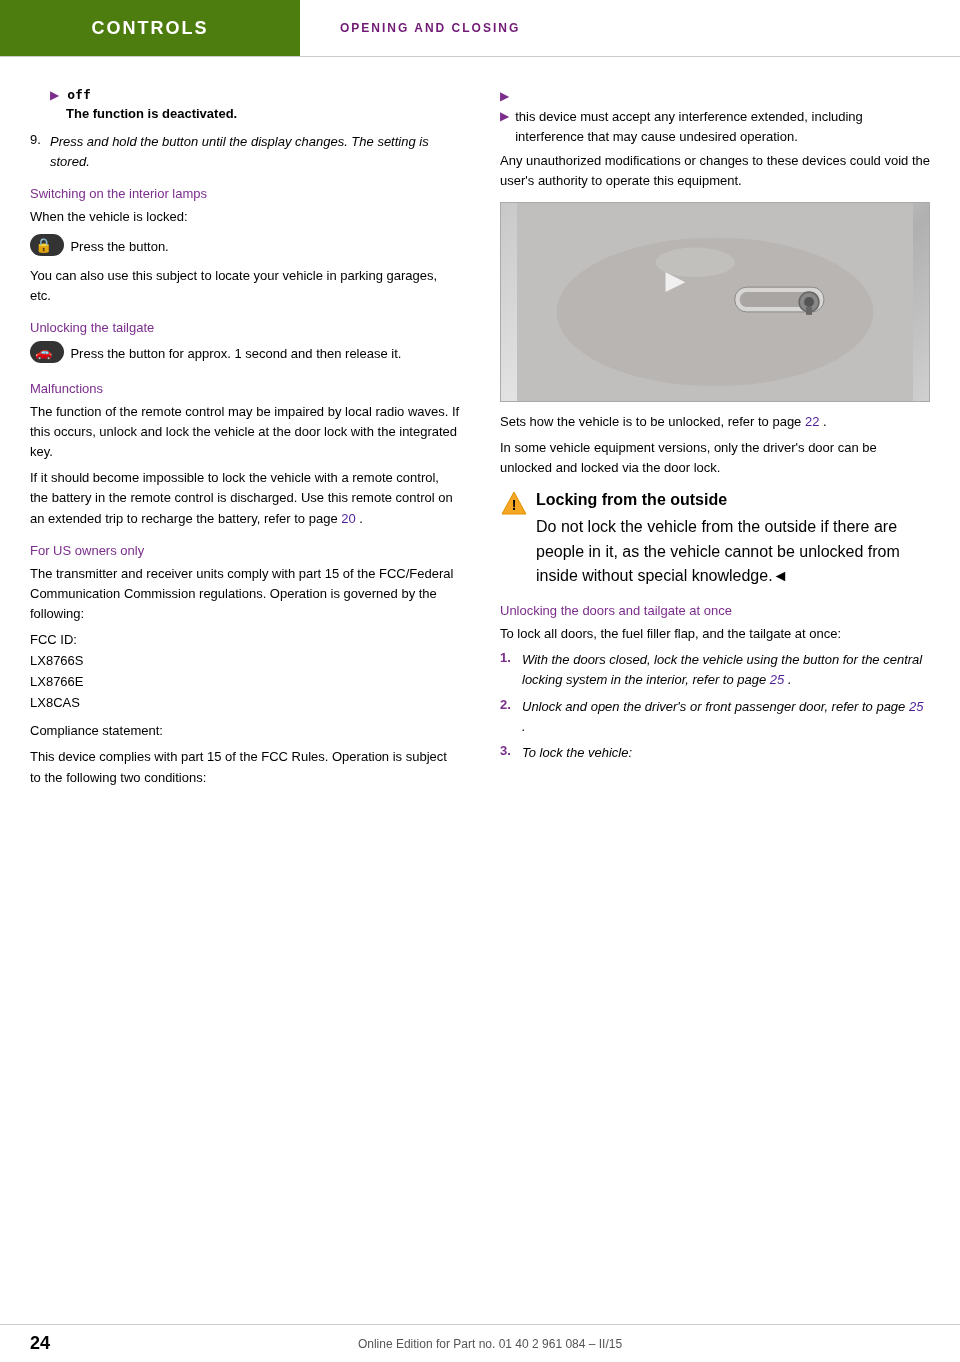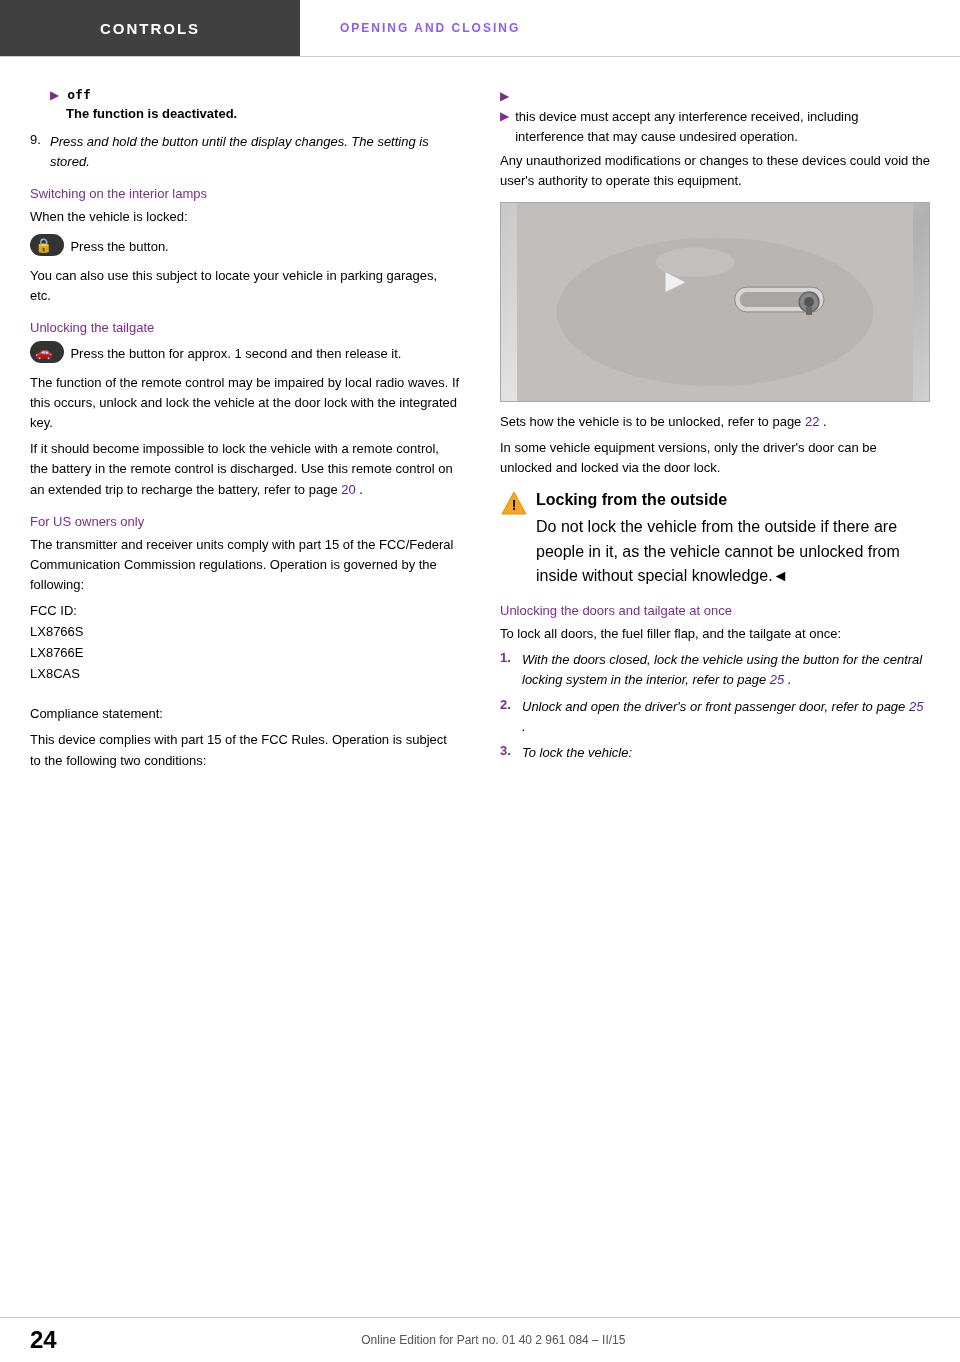--- a/index.html
+++ b/index.html
@@ -14,40 +14,40 @@
     }
 
     
     .header {
       display: flex;
       align-items: stretch;
       height: 57px;
       border-bottom: 1px solid #ccc;
     }
     .header-controls {
-      background: #404040;
+      background: #4d7c0f;
       color: #fff;
-      font-size: 15px;
+      font-size: 18px;
       font-weight: bold;
       letter-spacing: 2px;
       display: flex;
       align-items: center;
       justify-content: center;
       width: 300px;
       text-transform: uppercase;
     }
     .header-right {
       flex: 1;
       display: flex;
       align-items: center;
       padding-left: 40px;
       font-size: 12px;
       letter-spacing: 2px;
       text-transform: uppercase;
-      color: #8b5cf6;
+      color: #701a75;
       font-weight: bold;
     }
 
     
     .content {
       display: flex;
       padding: 20px 0 0 0;
     }
     .col-left {
       width: 50%;
@@ -208,29 +208,29 @@
       right: 0;
       display: flex;
       align-items: center;
       justify-content: space-between;
       padding: 8px 30px;
       border-top: 1px solid #ccc;
       font-size: 12px;
       color: #555;
     }
     .page-num {
-      font-size: 24px;
+      font-size: 18px;
       font-weight: bold;
       color: #000;
     }
 
     .fcc-list {
       margin-left: 0;
       margin-top: 4px;
-      margin-bottom: 20px;
+      margin-bottom: 8px;
     }
     .fcc-list div {
       font-size: 13px;
       line-height: 1.6;
     }
 
     .bold { font-weight: bold; }
   </style>
 </head>
 <body>
@@ -273,20 +273,21 @@
 
     <div class="section-title">Unlocking the tailgate</div>
 
     <div class="press-line">
       <span class="key-btn">
         <span class="key-icon">🚗</span>
       </span>
       <span>Press the button for approx. 1 second and then release it.</span>
     </div>
 
+    <div class="section-title">Malfunctions</div>
     <p>The function of the remote control may be impaired by local radio waves. If this occurs, unlock and lock the vehicle at the door lock with the integrated key.</p>
     <p>
       <span>If it should become impossible to lock the vehicle with a remote control, the battery in the remote control is discharged. Use this remote control on an extended trip to recharge the battery, refer to page</span>
       <span class="link">20</span>
       <span>.</span>
     </p>
 
     <div class="section-title">For US owners only</div>
     <p>The transmitter and receiver units comply with part 15 of the FCC/Federal Communication Commission regulations. Operation is governed by the following:</p>
 
@@ -304,21 +305,21 @@
 
   </div>
 
   <div class="col-right">
 
     <div class="bullet-item">
       <span class="bullet-arrow">▶</span>
     </div>
     <div class="bullet-item">
       <span class="bullet-arrow">▶</span>
-      <span class="bullet-text">this device must accept any interference received, including interference that may cause undesired operation.</span>
+      <span class="bullet-text">this device must accept any interference extended, including interference that may cause undesired operation.</span>
     </div>
 
     <p>Any unauthorized modifications or changes to these devices could void the user's authority to operate this equipment.</p>
 
 
     <div class="door-image">
       <svg viewBox="0 0 400 200" xmlns="http://www.w3.org/2000/svg">
 
         <rect width="400" height="200" fill="#c0bfbe"></rect>
 

